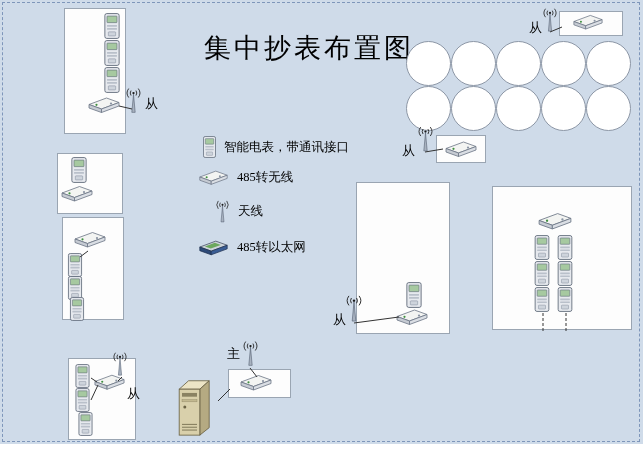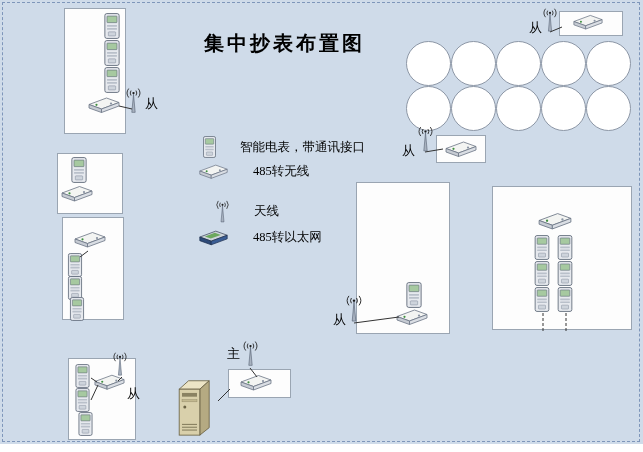--- a/index.html
+++ b/index.html
@@ -13,24 +13,24 @@
   .dashed-border {
     position:absolute; left:2px; top:2px; right:3px; bottom:10px;
     border:1px dashed #7e96ba; pointer-events:none;
   }
   .bottom-margin { position:absolute; left:0; right:0; bottom:0; height:8px; background:#ffffff; }
   .wbox { position:absolute; background:#fdfdfd; border:1px solid #9aa5b2; }
   .circle { position:absolute; width:45px; height:45px; border-radius:50%; background:#ffffff; border:1px solid #8d97a6; }
   .lbl { position:absolute; font-size:13px; color:#000; line-height:1; white-space:nowrap; }
   .title {
     position:absolute; left:204px; top:30px;
-    font-size:20px; font-weight:bold; letter-spacing:3px; color:#000; white-space:nowrap;
+    font-size:27px; font-weight:normal; letter-spacing:3px; color:#000; white-space:nowrap;
   }
   svg.icon { position:absolute; display:block; overflow:visible; }
-  .legend-item { position:absolute; display:flex; align-items:center; gap:24px; }
+  .legend-item { position:absolute; display:flex; align-items:center; gap:8px; }
   .legend-item svg { display:block; flex:0 0 auto; }
   .legend-label { font-size:12.5px; color:#000; white-space:nowrap; }
   .overlay { position:absolute; inset:0; pointer-events:none; }
   .overlay line { stroke:#333; stroke-width:1; }
   .overlay line.dash { stroke-dasharray:3 2; }
 </style>
 </head>
 <body>
 
 <svg style="position:absolute;width:0;height:0" aria-hidden="true">
@@ -125,33 +125,33 @@
     <div class="circle" style="left:586px;top:86px"></div>
   </div>
 
   <div>
     <div class="legend-item" style="left:203px;top:136px">
       <svg style="width:13px;height:22px">
           <use href="#sym-meter"></use>
         </svg>
       <span class="legend-label">智能电表，带通讯接口</span>
     </div>
-    <div class="legend-item" style="left:198px;top:163px">
+    <div class="legend-item" style="left:198px;top:169px">
       <svg style="width:31px;height:17px">
           <use href="#sym-dev485"></use>
         </svg>
       <span class="legend-label">485转无线</span>
     </div>
     <div class="legend-item" style="left:215px;top:197px">
       <svg style="width:15px;height:28px">
           <use href="#sym-antenna"></use>
         </svg>
       <span class="legend-label">天线</span>
     </div>
-    <div class="legend-item" style="left:198px;top:228px">
+    <div class="legend-item" style="left:198px;top:238px">
       <svg style="width:31px;height:19px">
           <use href="#sym-ethdev"></use>
         </svg>
       <span class="legend-label">485转以太网</span>
     </div>
   </div>
 
   <div>
     <span class="lbl" style="left:402px;top:144px">从</span>
     <svg class="icon" style="left:417px;top:123px;width:17px;height:31px">

